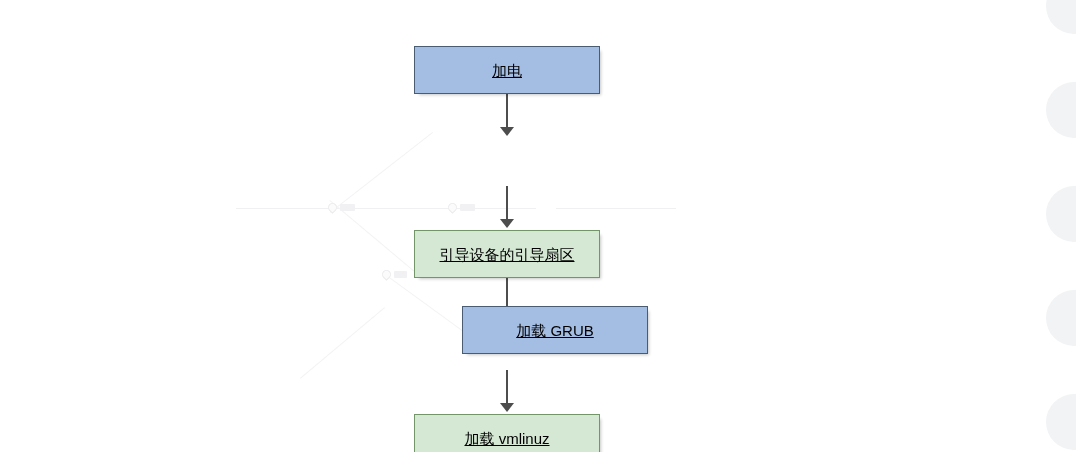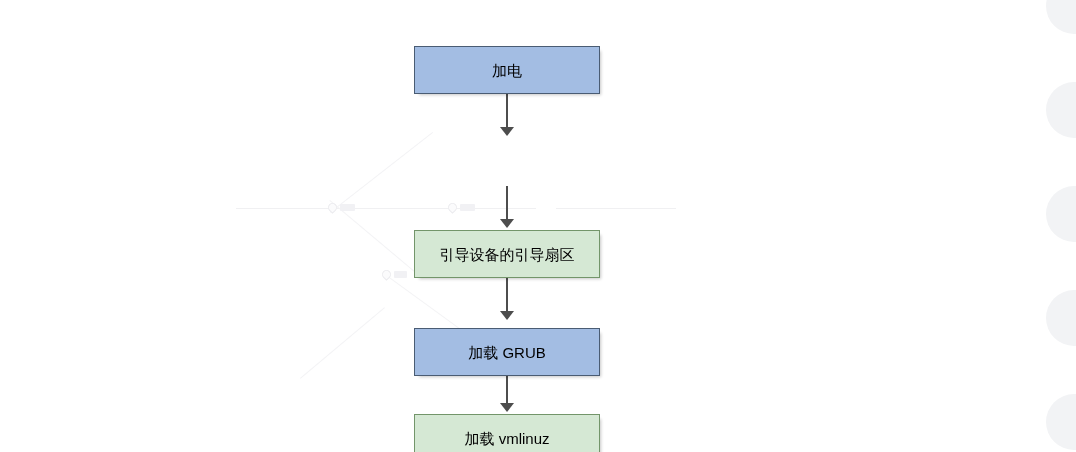--- a/index.html
+++ b/index.html
@@ -104,20 +104,21 @@
     height: 48px;
     box-sizing: border-box;
     display: flex;
     align-items: center;
     justify-content: center;
     font-size: 15px;
     line-height: 1;
     color: #000000;
     box-shadow: 3px 3px 3px -2px rgba(0,0,0,0.22);
     user-select: none;
+    text-decoration: underline;
   }
   .node.blue {
     background: #a3bde3;
     border: 1px solid #4a5c73;
   }
   .node.green {
     background: #d5e8d4;
     border: 1px solid #73956a;
   }
 
@@ -184,21 +185,21 @@
 
     <div class="node blue" style="top:46px;">
       <span class="node-label">加电</span>
     </div>
 
 
     <div class="node green" style="top:230px;">
       <span class="node-label">引导设备的引导扇区</span>
     </div>
 
-    <div class="node blue" style="top:328px;">
+    <div class="node blue" style="top:306px;margin-left:48px;">
       <span class="node-label">加载 GRUB</span>
     </div>
 
     <div class="node green" style="top:414px;">
       <span class="node-label">加载 vmlinuz</span>
     </div>
 
   </div>
 
   <div class="page-edge">

